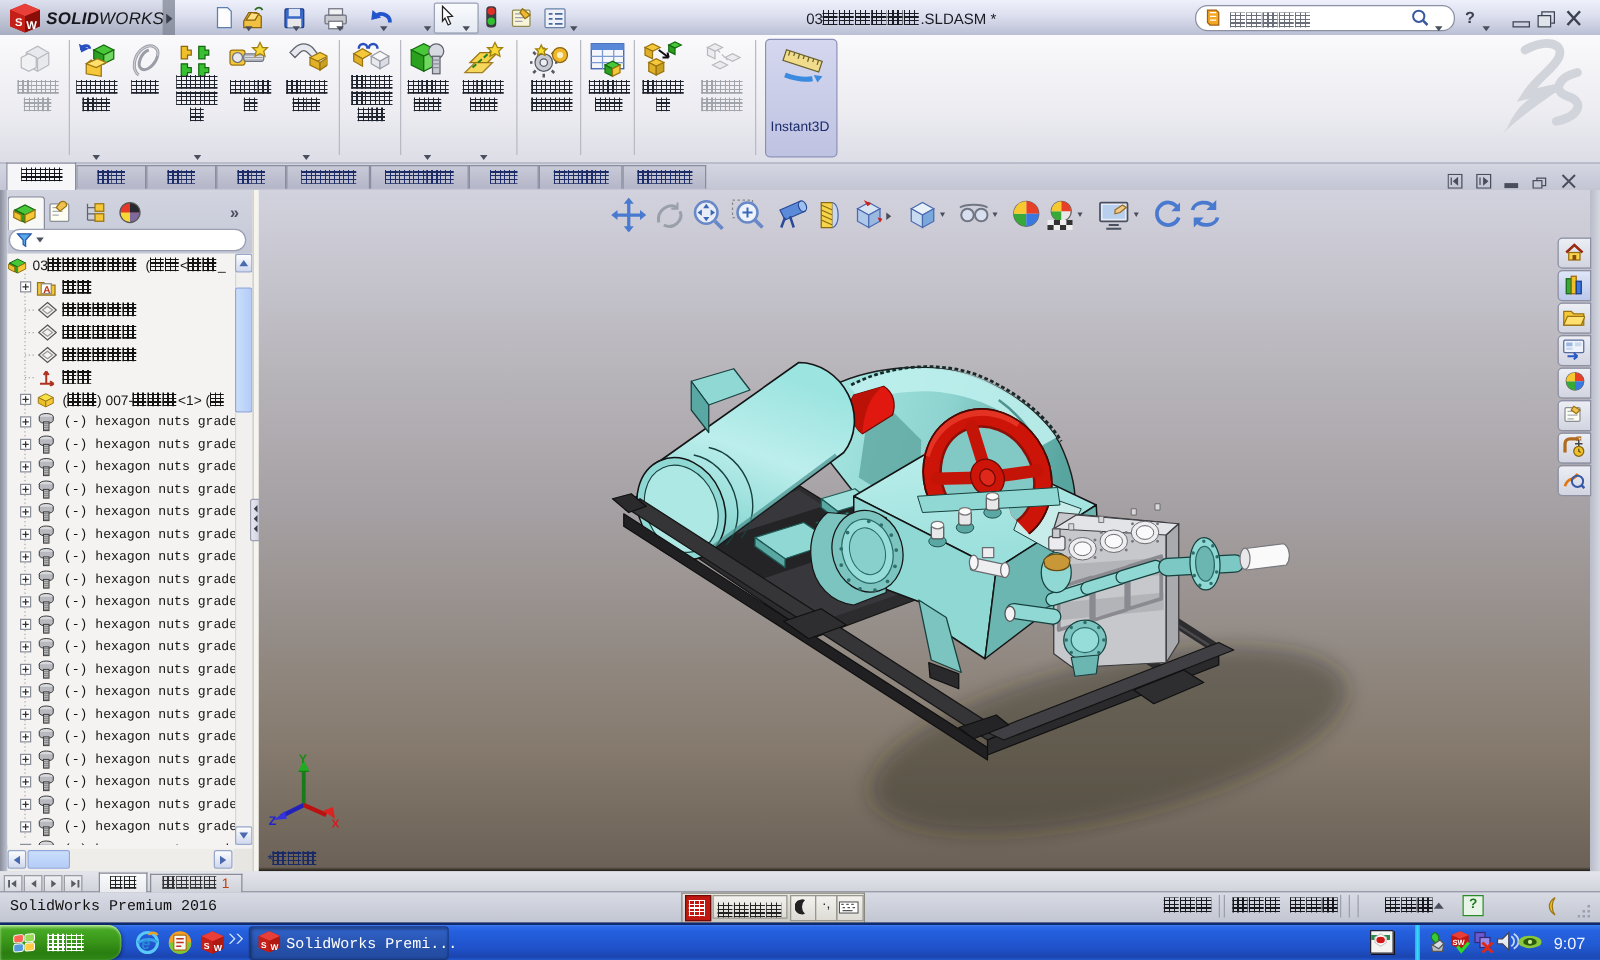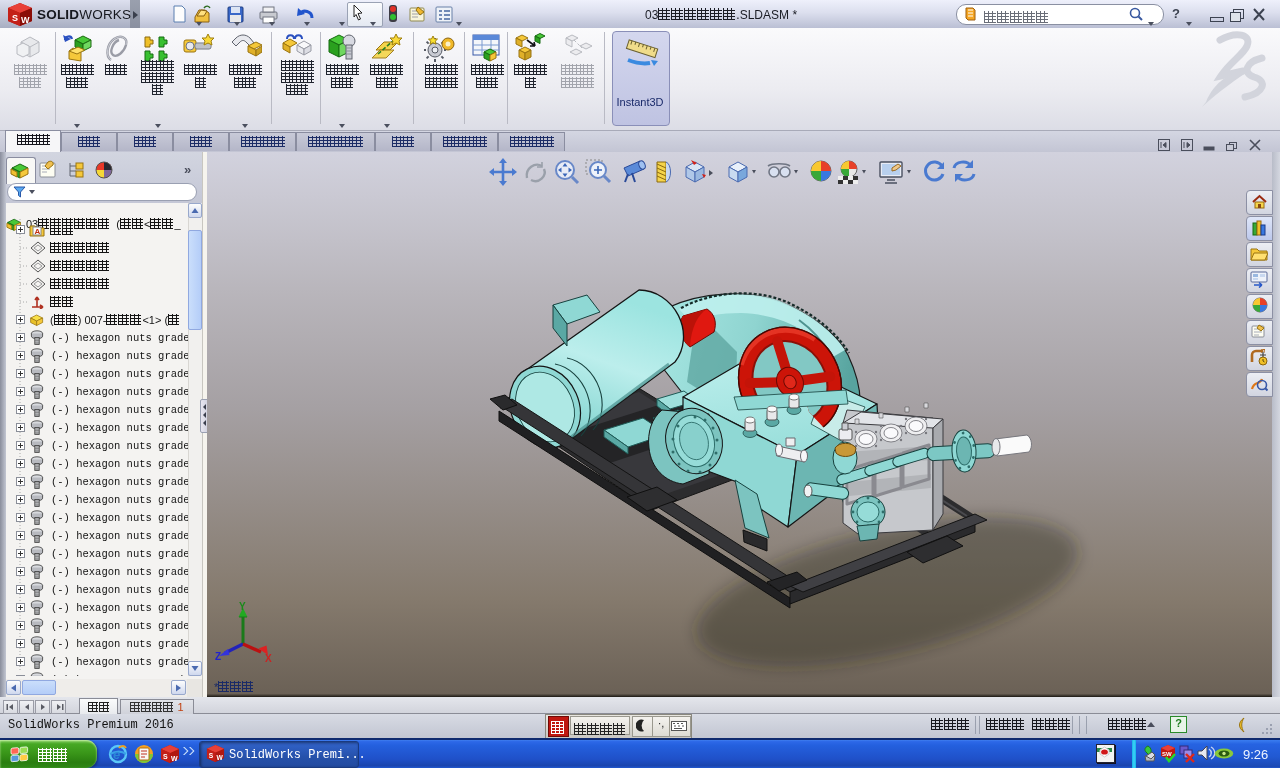--- a/index.html
+++ b/index.html
@@ -19,21 +19,21 @@
 <div class="abs" style="left:133px;top:11px;width:0;height:0;border-top:4px solid transparent;border-bottom:4px solid transparent;border-left:5px solid #3a3f4c"></div>
 
 <svg class="abs" style="left:7px;top:2px" width="26" height="25" viewBox="0 0 26 25">
 <polygon points="13,1 25,6 25,19 13,24 1,19 1,6" fill="#b01810"></polygon>
 <polygon points="13,1 25,6 13,11 1,6" fill="#e84038"></polygon>
 <polygon points="1,6 13,11 13,24 1,19" fill="#c42018"></polygon>
 <polygon points="13,11 25,6 25,19 13,24" fill="#8a0e08"></polygon>
 <text x="5" y="19" fill="#fff" font-size="9" font-weight="bold" font-family="Liberation Sans">S</text>
 <text x="14" y="21" fill="#fff" font-size="9" font-weight="bold" font-family="Liberation Sans">W</text>
 </svg>
-<div class="abs" style="left:37px;top:7px;font-size:13.5px;letter-spacing:0.2px;color:#16181e"><b>SOLID</b>WORKS</div>
+<div class="abs" style="left:37px;top:7px;font-style:italic;font-size:13.5px;letter-spacing:0.2px;color:#16181e"><b>SOLID</b>WORKS</div>
 
 <svg class="abs" style="left:168px;top:4px" width="300" height="20" viewBox="0 0 300 20">
 
   <path d="M6 2 h8 l3 3 v13 h-11 z" fill="#fdfdfd" stroke="#5a7fb0" stroke-width="1"></path>
   <path d="M27 13 v5 h14 v-9 l-4 -3 h-6 z" fill="#f0c040" stroke="#8a6010" stroke-width="1"></path>
   <path d="M29 12 l4 -6 6 1 -3 5 z" fill="#ffe080" stroke="#8a6010" stroke-width="1"></path>
   <path d="M36 4 c2 -3 5 -2 6 0" stroke="#2a6a20" fill="none" stroke-width="1.4"></path>
 
   <rect x="60" y="3" width="15" height="15" rx="1" fill="#3a68c8" stroke="#1e3c80"></rect>
   <rect x="63" y="3" width="9" height="6" fill="#dce4f4"></rect>
@@ -361,21 +361,21 @@
       <path d="M1 1 h11 l-4.5 5 v5 l-2 -1.5 v-3.5 z" fill="#58a8f0" stroke="#2858a8"></path>
     </svg>
 <div class="abs" style="left:29px;top:190px;width:0;height:0;border-left:3px solid transparent;border-right:3px solid transparent;border-top:4px solid #4a4f5e"></div>
 
 <div class="abs" style="left:6px;top:203px;width:182px;height:473px;background:#f4f3f1;overflow:hidden" id="tree">
 <svg class="abs" style="left:0;top:0" width="28" height="473" viewBox="0 0 28 473">
         <path d="M14 16 V468" stroke="#a8a8a8" stroke-width="1" stroke-dasharray="1 2"></path>
         <path d="M14 45 h9 M14 63 h9 M14 81 h9 M14 99 h9" stroke="#a8a8a8" stroke-width="1" stroke-dasharray="1 2"></path>
       </svg>
 
-<div class="trow" style="top:12px">
+<div class="trow" style="top:0px">
         <svg style="position:absolute;left:0px;top:1px" width="17" height="16" viewBox="0 0 21 20">
           <path d="M2 8 l8 -4 8 4 -8 4 z" fill="#48c838" stroke="#156a10"></path>
           <path d="M2 8 l8 4 v6 l-8 -4 z" fill="#2aa01e" stroke="#156a10"></path>
           <path d="M10 12 l8 -4 v6 l-8 4 z" fill="#f5c83a" stroke="#9a7410"></path>
           <path d="M1 14 l6 3 v-5 l-6 -3 z" fill="#f0c030" stroke="#9a7410"></path>
         </svg>
         <span style="position:absolute;left:20px;top:3px">03<i class="g"></i><i class="g"></i><i class="g"></i><i class="g"></i><i class="g"></i><i class="g"></i>&nbsp;&nbsp;(<i class="g"></i><i class="g"></i>&lt;<i class="g"></i><i class="g"></i>_</span>
       </div>
 <div class="trow" style="top:18px">
         <span class="plus"></span>
@@ -1232,14 +1232,14 @@
 <g transform="translate(55,0)">
         <path d="M1 7 h4 l5 -5 v14 l-5 -5 h-4 z" fill="#e8eaf0" stroke="#445"></path>
         <path d="M12 5 c3 2 3 6 0 8 M14 3 c5 3 5 9 0 12" stroke="#c8d4f0" stroke-width="1.4" fill="none"></path>
       </g>
 </svg>
 <svg class="abs" style="left:1214px;top:747px" width="20" height="13" viewBox="0 0 26 14">
       <ellipse cx="13" cy="7" rx="12" ry="6.5" fill="#8ac83a"></ellipse>
       <ellipse cx="13" cy="7" rx="7" ry="4" fill="#2a5a10"></ellipse>
       <circle cx="13" cy="7" r="2.2" fill="#c8e888"></circle>
     </svg>
-<div class="abs" style="left:1243px;top:747px;color:#eef4ff;font-size:13px;font-family:'Liberation Sans',sans-serif">9:26</div>
+<div class="abs" style="left:1243px;top:747px;color:#eef4ff;font-size:13px;font-family:'Liberation Sans',sans-serif">9:07</div>
 
 </div>
 </body></html>

